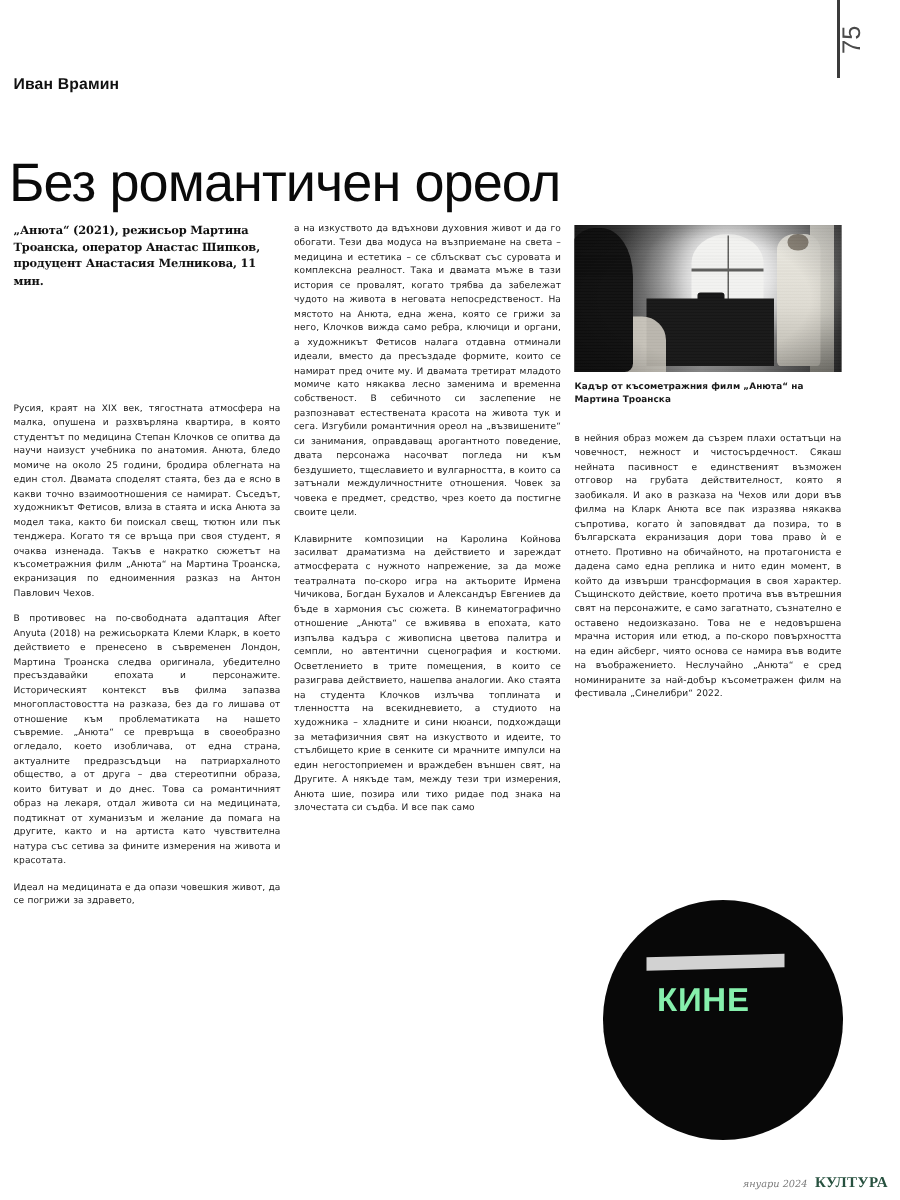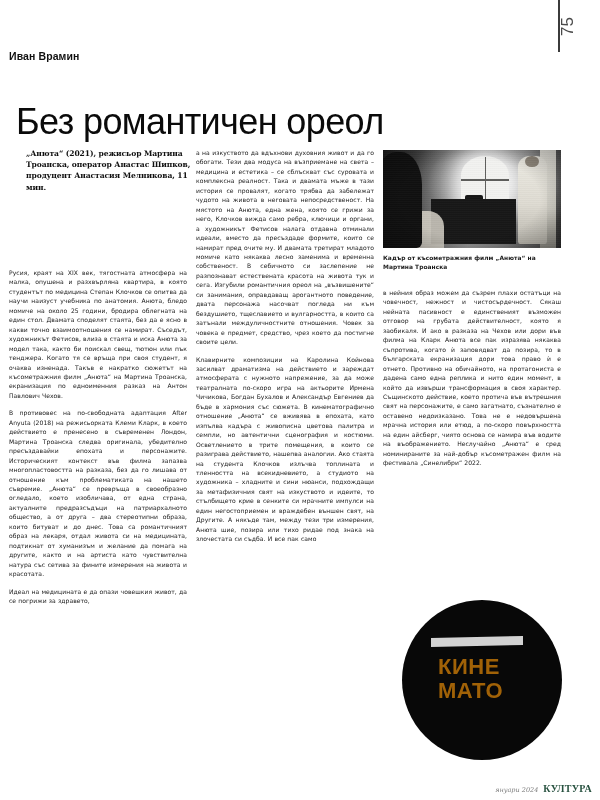--- a/index.html
+++ b/index.html
@@ -56,21 +56,21 @@
     font-size: 10.5px;
     font-weight: 700;
     color: #111;
     letter-spacing: 0.1px;
     text-align: right;
   }
 
   
   .headline {
     position: absolute;
-    left: 16px;
+    left: 6px;
     top: 78px;
     width: 580px;
     font-family: "Liberation Sans", sans-serif;
     font-size: 36px;
     line-height: 40px;
     font-weight: 400;
     color: #0a0a0a;
     letter-spacing: -0.6px;
     white-space: nowrap;
   }
@@ -90,21 +90,21 @@
   .col p { margin: 0 0 8px 0; }
   .col p:last-child { margin-bottom: 0; }
 
   #col1 { left: 9px;   width: 178px; }
   #col2 { left: 196px; width: 178px; }
   #col3 { left: 383px; width: 178px; top: 288px; }
 
   
   .lead {
     position: absolute;
-    left: 26px;
+    left: 9px;
     top: 148px;
     width: 178px;
     font-family: "DejaVu Serif", serif;
     font-size: 7.6px;
     line-height: 11.2px;
     font-weight: 700;
     color: #111;
     letter-spacing: -0.1px;
   }
   #col1 { top: 268px; }
@@ -269,21 +269,21 @@
   }
   .logo .word {
     position: absolute;
     left: 36px;
     top: 55px;
     width: 116px;
     font-family: "Liberation Sans", sans-serif;
     font-weight: 700;
     font-size: 22px;
     line-height: 24px;
-    color: #a16207;
+    color: #86efac;
     letter-spacing: 0.5px;
   }
 
   
   .footer {
     position: absolute;
     right: 8px;
     bottom: 6px;
     display: flex;
     align-items: baseline;
@@ -350,20 +350,19 @@
 <div class="caption">Кадър от късометражния филм „Анюта“ на Мартина Троанска</div>
 
 <div class="col" id="col3">
   <p>в нейния образ можем да съзрем плахи остатъци на човечност, нежност и чистосърдечност. Сякаш нейната пасивност е единственият възможен отговор на грубата действителност, която я заобикаля. И ако в разказа на Чехов или дори във филма на Кларк Анюта все пак изразява някаква съпротива, когато ѝ заповядват да позира, то в българската екранизация дори това право ѝ е отнето. Противно на обичайното, на протагониста е дадена само една реплика и нито един момент, в който да извърши трансформация в своя характер. Същинското действие, което протича във вътрешния свят на персонажите, е само загатнато, съзнателно е оставено недоизказано. Това не е недовършена мрачна история или етюд, а по-скоро повърхността на един айсберг, чиято основа се намира във водите на въображението. Неслучайно „Анюта“ е сред номинираните за най-добър късометражен филм на фестивала „Синелибри“ 2022.</p>
 </div>
 
 <div class="logo">
   <div class="bar"></div>
   <div class="word">
     <div>КИНЕ</div>
-    <div>МАТО</div>
   </div>
 </div>
 
 <div class="footer">
   <span class="date">януари 2024</span>
   <span class="brand" style="color: rgb(39, 81, 63);">КУЛТУРА</span>
 </div>
 
 </body></html>

